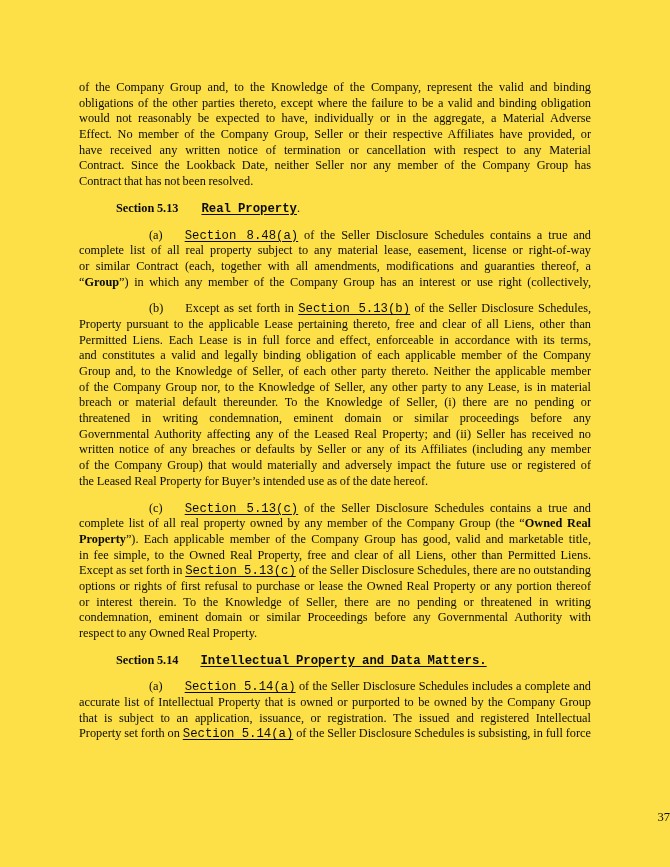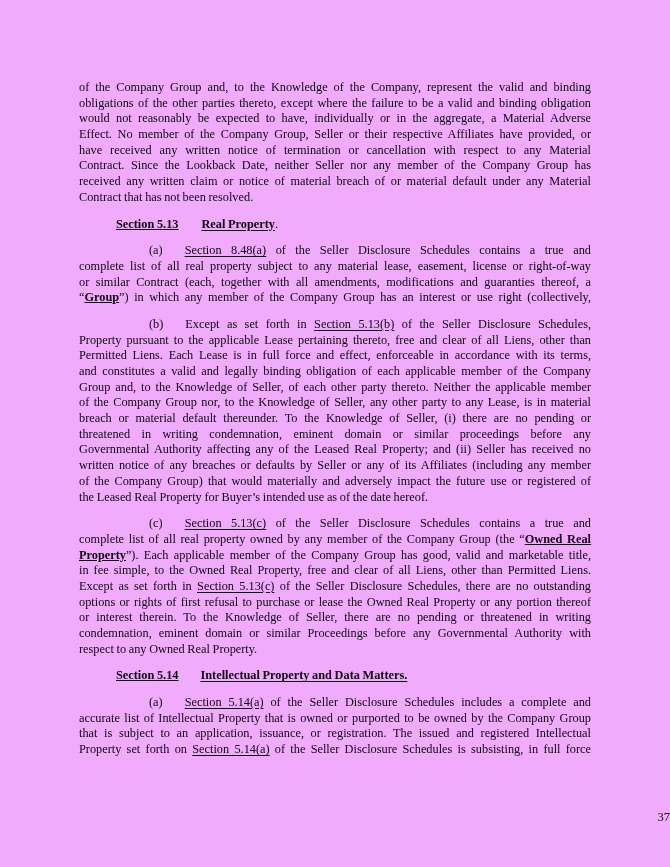--- a/index.html
+++ b/index.html
@@ -10,37 +10,37 @@
     color: #0b0b0b;
     font-family: "Liberation Serif", "DejaVu Serif", serif;
     position: relative;
     overflow: hidden;
   }
   .page {
     position: absolute;
     inset: 0;
     padding: 80px 79px 0 79px;
     box-sizing: border-box;
-    background: #f0abfc;
+    background: #fde047;
   }
   .block { margin: 0 0 11px 0; }
   .block:last-child { margin-bottom: 16px; }
   .line {
     font-size: 12.3px;
     line-height: 15.7px;
     height: 15.7px;
     overflow: hidden;
     text-align: justify;
     text-align-last: left;
     word-spacing: -0.4px;
   }
   .line.just { text-align-last: justify; }
   .tab { display: inline-block; height: 1px; }
-  .b { font-weight: bold; text-decoration: underline; }
-  .u { text-decoration: underline; text-underline-offset: 2px; }
+  .b { font-weight: bold; }
+  .u { text-decoration: underline; text-underline-offset: 2px; font-family: Liberation Mono, monospace; }
   .page-number {
     position: absolute;
     top: 810px;
     left: 0;
     right: 0;
     text-align: right;
     font-size: 12.6px;
     line-height: 15px;
   }
 </style>
@@ -49,21 +49,20 @@
 
 <div class="page">
   <div>
       <div class="block paragraph">
         <div class="line just"><span>of the Company Group and, to the Knowledge of the Company, represent the valid and binding</span></div>
         <div class="line just"><span>obligations of the other parties thereto, except where the failure to be a valid and binding obligation</span></div>
         <div class="line just"><span>would not reasonably be expected to have, individually or in the aggregate, a Material Adverse</span></div>
         <div class="line just"><span>Effect. No member of the Company Group, Seller or their respective Affiliates have provided, or</span></div>
         <div class="line just"><span>have received any written notice of termination or cancellation with respect to any Material</span></div>
         <div class="line just"><span>Contract. Since the Lookback Date, neither Seller nor any member of the Company Group has</span></div>
-        <div class="line just"><span>received any written claim or notice of material breach of or material default under any Material</span></div>
         <div class="line"><span>Contract that has not been resolved.</span></div>
       </div>
       <div class="block heading">
         <div class="line"><span class="tab" style="width: 37px;"></span><span class="b">Section 5.13</span><span class="tab" style="width: 23px;"></span><span class="b u">Real Property</span><span>.</span></div>
       </div>
       <div class="block paragraph">
         <div class="line just"><span class="tab" style="width: 70px;"></span><span>(a)</span><span class="tab" style="width: 22px;"></span><span class="u">Section 8.48(a)</span><span> of the Seller Disclosure Schedules contains a true and</span></div>
         <div class="line just"><span>complete list of all real property subject to any material lease, easement, license or right-of-way</span></div>
         <div class="line just"><span>or similar Contract (each, together with all amendments, modifications and guaranties thereof, a</span></div>
         <div class="line just"><span>“</span><span class="b">Group</span><span>”) in which any member of the Company Group has an interest or use right (collectively,</span></div>

